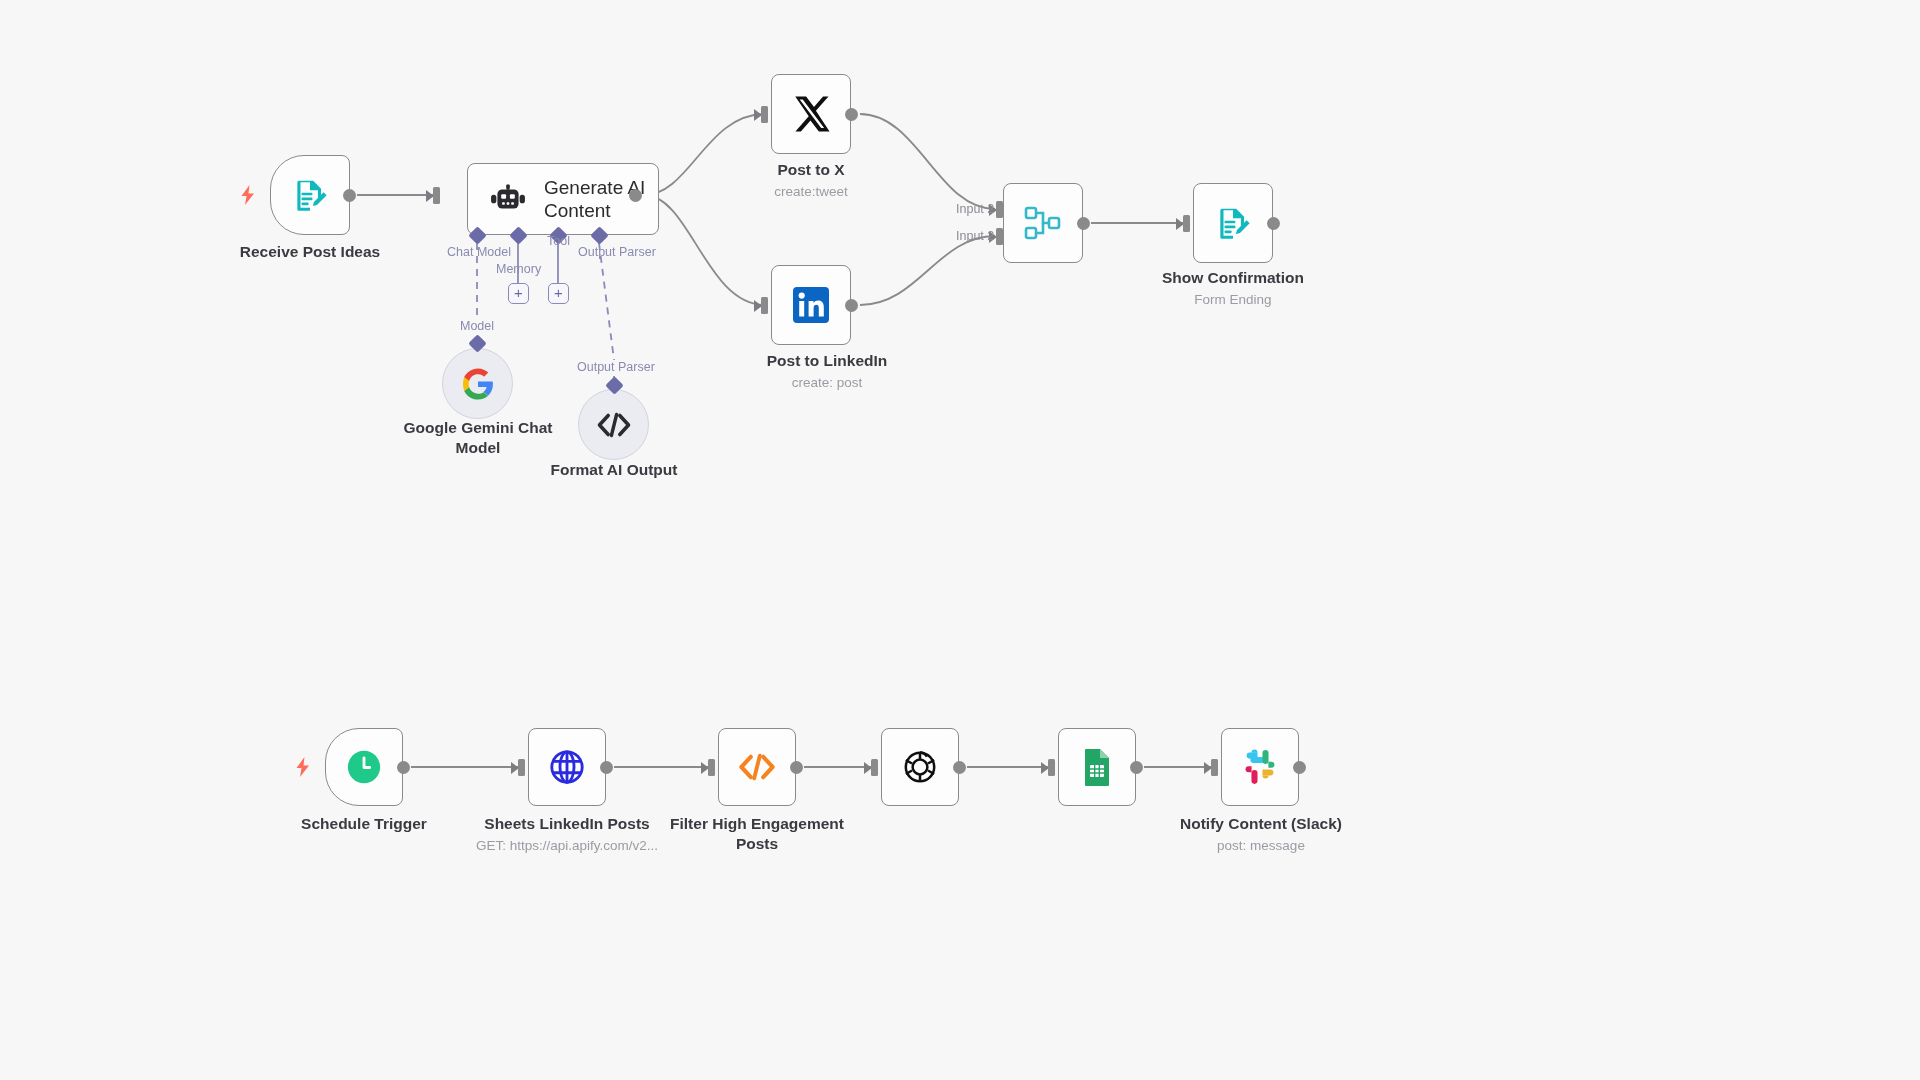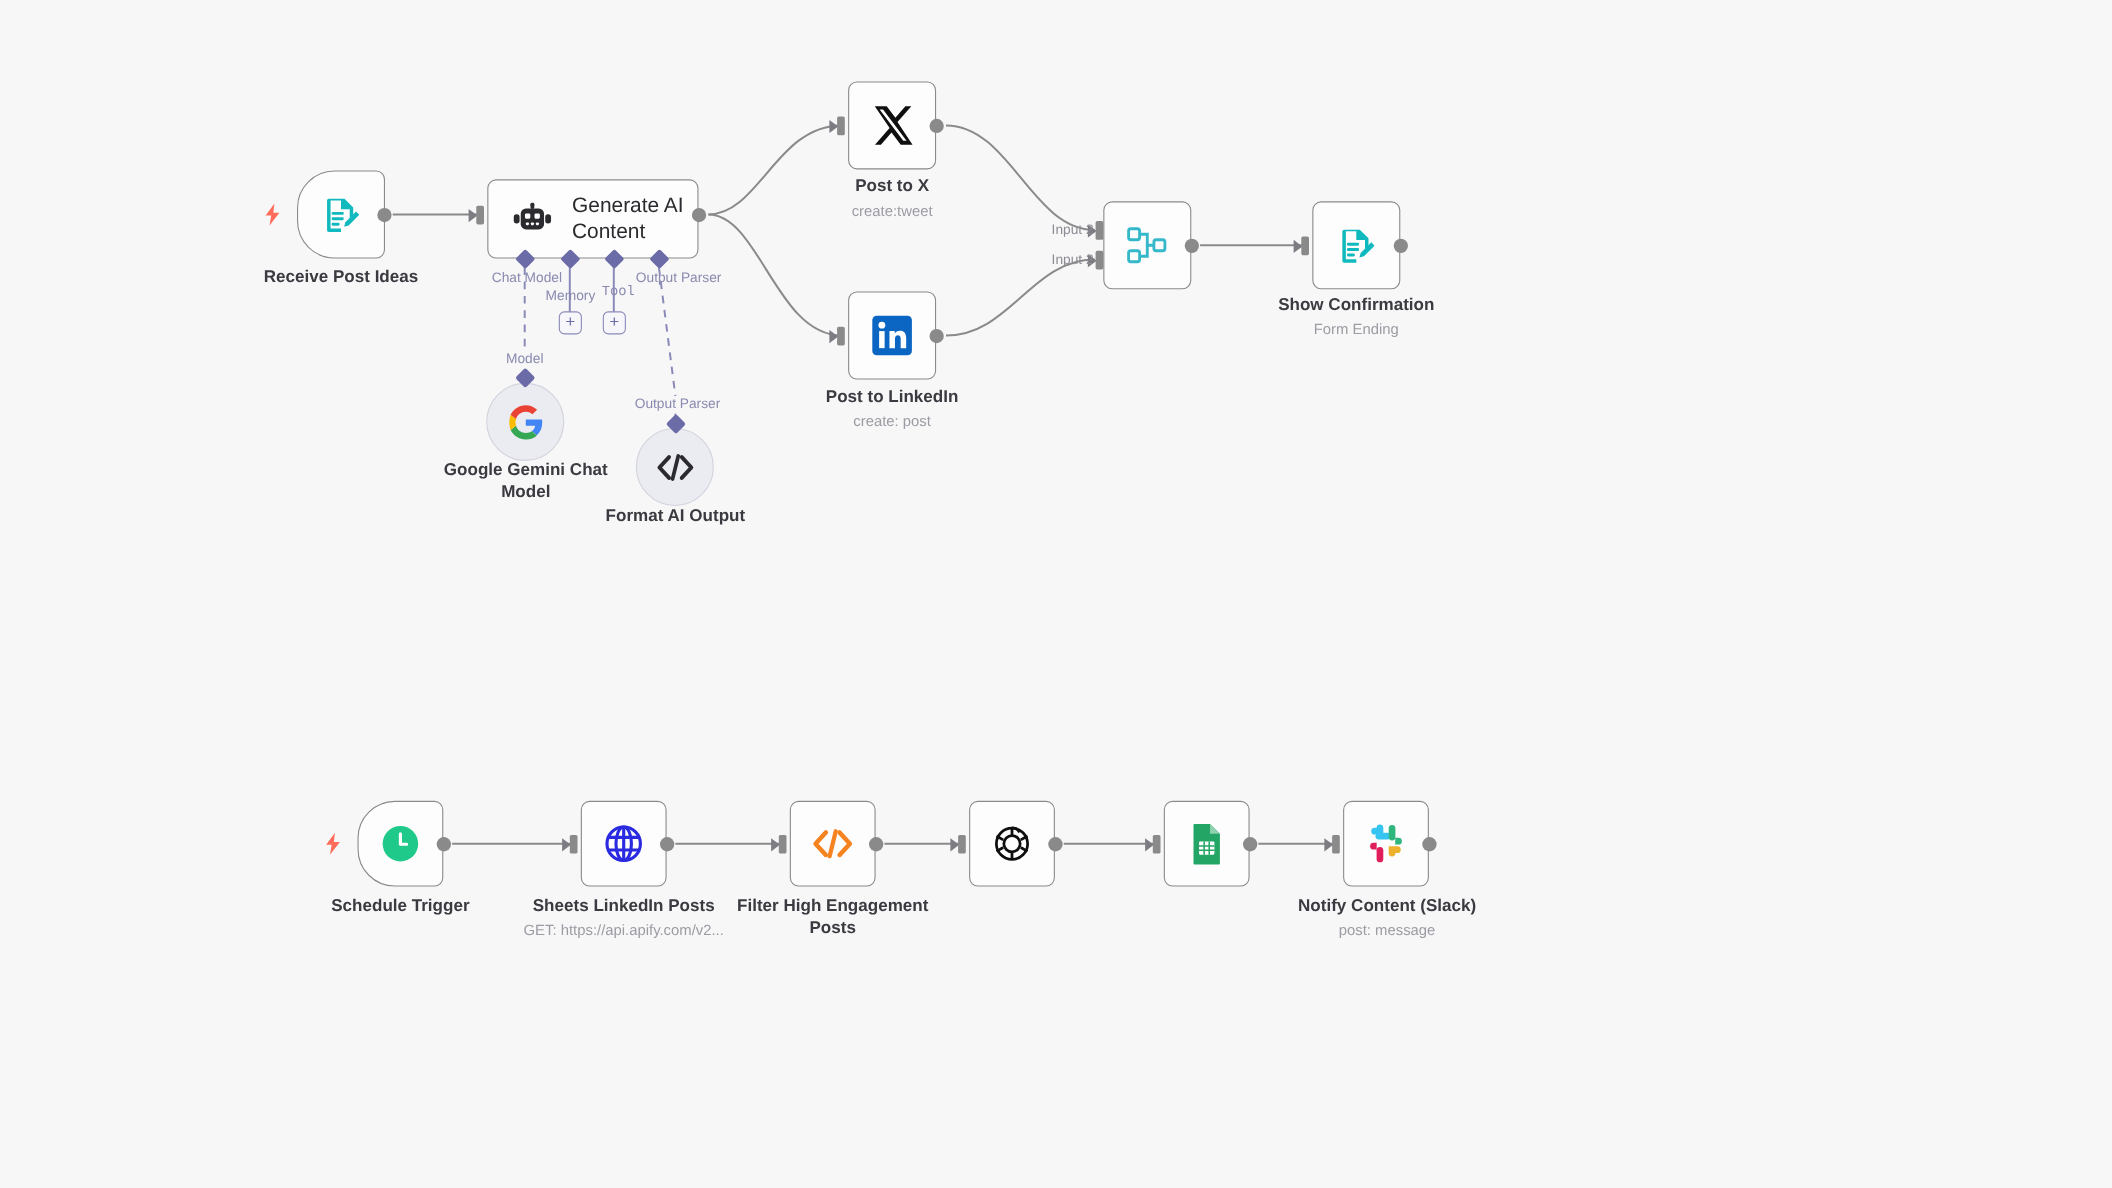--- a/index.html
+++ b/index.html
@@ -33,20 +33,21 @@
     border-radius: 8px;
     z-index: 5;
   }
   .node.trigger {
     border-radius: 34px 8px 8px 34px;
   }
   .node.wide {
     justify-content: flex-start;
     padding-left: 22px;
     gap: 18px;
+    margin-left: 24px;
   }
   .node.circle {
     border-radius: 50%;
     background: #ebebf2;
     border: 1.4px solid #d3d3de;
   }
   .node-icon {
     display: flex;
     align-items: center;
     justify-content: center;
@@ -233,21 +234,21 @@
   </div>
   <div class="out-dot" style="left:629px; top:189px;"></div>
 
   <div class="diamond" style="left:471px; top:229px;"></div>
   <div class="diamond" style="left:512px; top:229px;"></div>
   <div class="diamond" style="left:552px; top:229px;"></div>
   <div class="diamond" style="left:593px; top:229px;"></div>
 
   <div class="sub-label" style="left:447px; top:245px;">Chat Model</div>
   <div class="sub-label" style="left:496px; top:262px;">Memory</div>
-  <div class="sub-label" style="left:547px; top:258px;font-family:Liberation Mono, monospace;">Tool</div>
+  <div class="sub-label" style="left:547px; top:234px;">Tool</div>
   <div class="sub-label" style="left:578px; top:245px;">Output Parser</div>
 
   <div class="plus-btn" style="left:508px; top:283px;">+</div>
   <div class="plus-btn" style="left:548px; top:283px;">+</div>
 
   <div class="sub-label" style="left:460px; top:319px;">Model</div>
   <div class="sub-label" style="left:577px; top:360px;">Output Parser</div>
 
   <div class="diamond" style="left:471px; top:337px;"></div>
   <div class="diamond" style="left:608px; top:379px;"></div>
@@ -305,21 +306,21 @@
     <span class="node-icon">
       <svg width="40" height="40" viewBox="0 0 40 40">
         <rect x="2" y="2" width="36" height="36" rx="4" fill="#0a66c2"></rect>
         <rect x="8.2" y="16" width="5" height="15.5" fill="#fff"></rect>
         <circle cx="10.7" cy="10.6" r="3.1" fill="#fff"></circle>
         <path d="M17.6 31.5V16h4.8v2.1c.8-1.4 2.5-2.5 4.8-2.5 3.6 0 5.6 2.3 5.6 6.6v9.3h-5v-8.5c0-2-.8-3.2-2.5-3.2-1.6 0-2.7 1.1-2.7 3.2v8.5h-5z" fill="#fff"></path>
       </svg>
     </span>
   </div>
   <div class="out-dot" style="left:845px; top:299px;"></div>
-  <div class="caption" style="left:726px; top:351px; width:170px;text-align:center;">
+  <div class="caption" style="left:742px; top:351px; width:170px;text-align:center;">
     <div class="nm">Post to LinkedIn</div>
     <div class="sub">create: post</div>
   </div>
 
   <div class="port-label" style="left:956px; top:202px;">Input 2</div>
   <div class="port-label" style="left:956px; top:229px;">Input 2</div>
   <div class="in-arrow" style="left:989px; top:201px;">
     <span class="tri"></span>
       <span class="bar"></span>
   </div>

